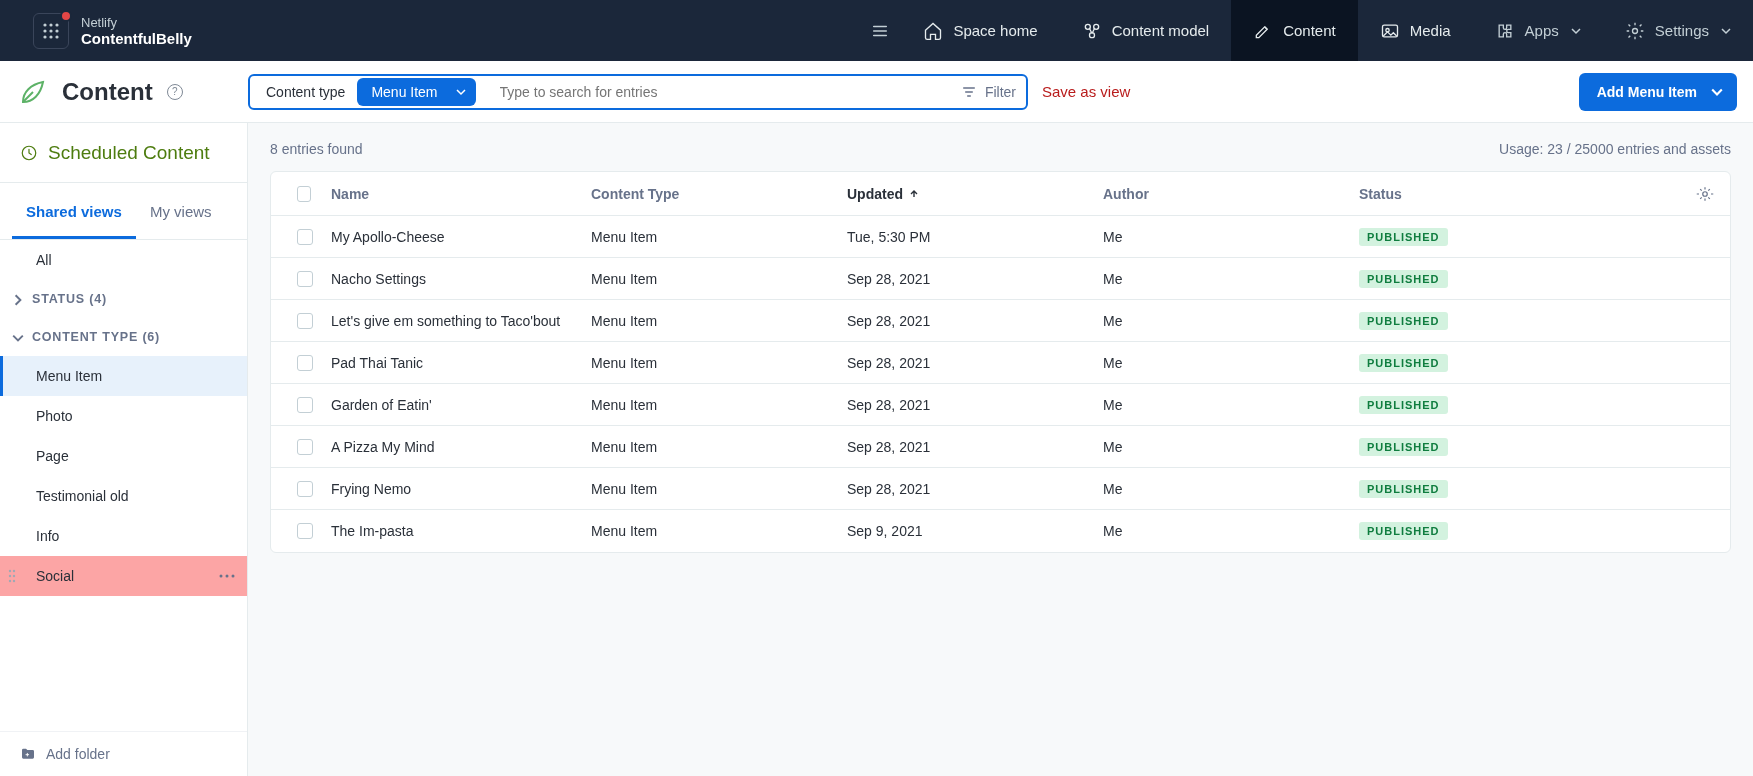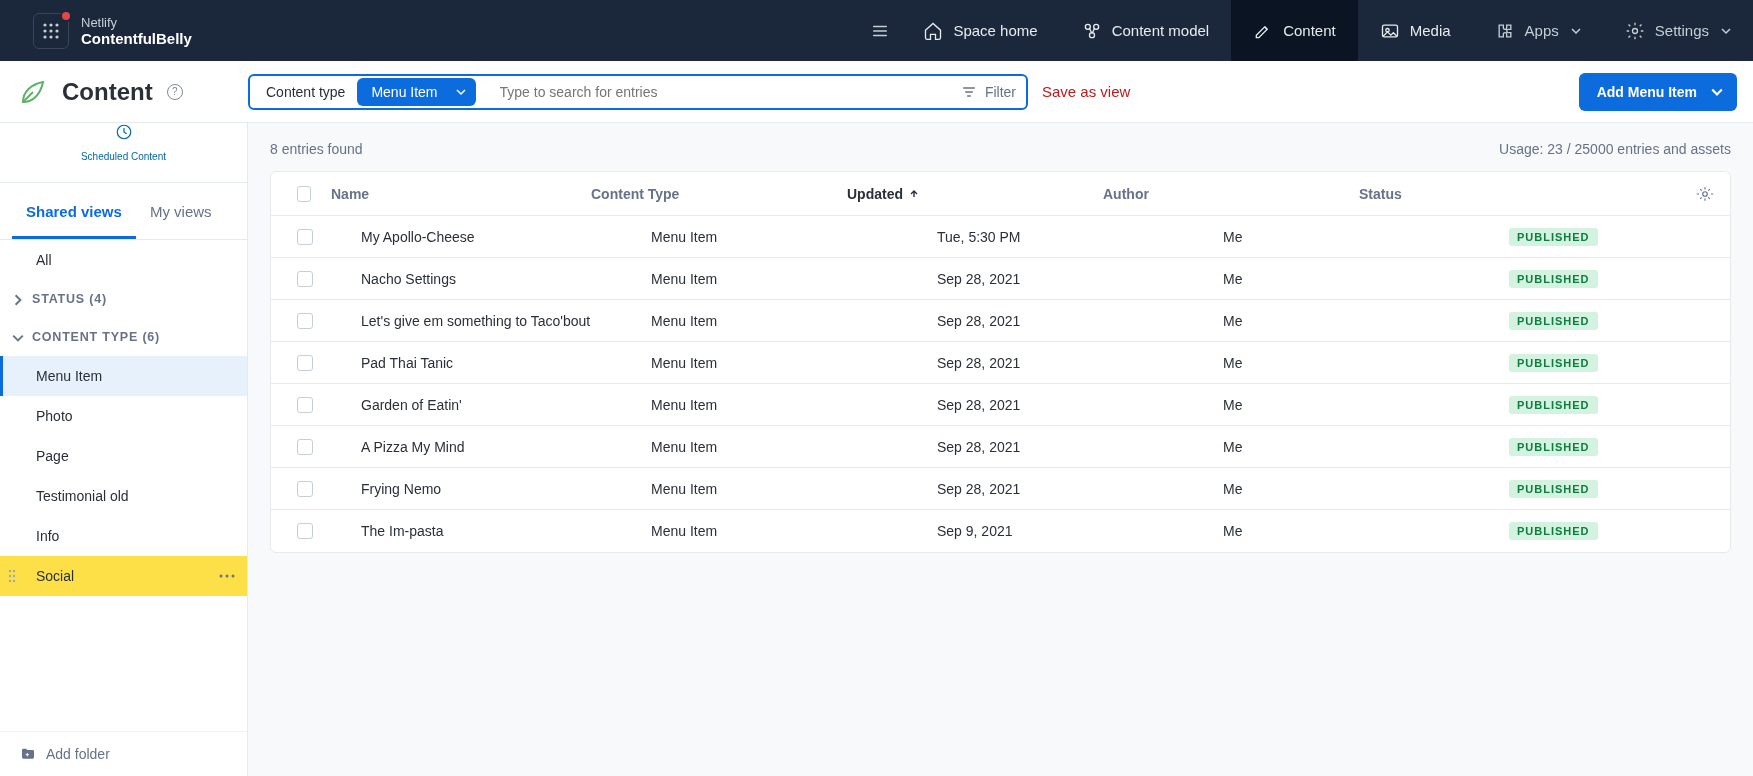--- a/index.html
+++ b/index.html
@@ -208,24 +208,23 @@
       border-right: 1px solid #e5ebed;
       display: flex;
       flex-direction: column;
     }
     .scheduled {
       display: flex;
       align-items: center;
       gap: 10px;
       height: 60px;
       padding: 0 20px;
-      color: #0369a1;
-      font-size: 10px;
+      color: #4d7c0f;
+      font-size: 19px;
       border-bottom: 1px solid #e5ebed;
-      flex-direction: column;
     }
     .scheduled svg { width: 18px; height: 18px; }
 
     .tabs {
       display: flex;
       padding: 0 12px;
     }
     .tab {
       padding: 20px 14px 16px 14px;
       font-size: 15px;
@@ -247,21 +246,21 @@
       padding: 12px 20px 12px 36px;
       font-size: 14px;
       cursor: pointer;
     }
     .view-item.active {
       background: #e7f1fb;
       border-left: 3px solid #0c6bdd;
       padding-left: 33px;
     }
     .view-item.hover {
-      background: #fde047;
+      background: #fca5a5;
       position: relative;
     }
     .drag-dots {
       position: absolute;
       left: 6px;
       width: 12px; height: 16px;
       color: #a0a8b4;
     }
     .more-dots {
       position: absolute;
@@ -329,21 +328,20 @@
     }
     .th { padding: 0 10px; display: flex; align-items: center; gap: 6px; }
     .th.sorted { color: #2a3039; }
     .sort-arrow { width: 10px; height: 10px; }
 
     .trow {
       height: 42px;
       border-bottom: 1px solid #e5ebed;
       font-size: 14px;
       color: #2a3039;
-      gap: 30px;
     }
     .trow:last-child { border-bottom: none; }
     .td { padding: 0 10px; }
 
     .checkbox {
       width: 16px; height: 16px;
       border: 1.5px solid #c3cfd5;
       border-radius: 3px;
       margin-left: 16px;
     }

